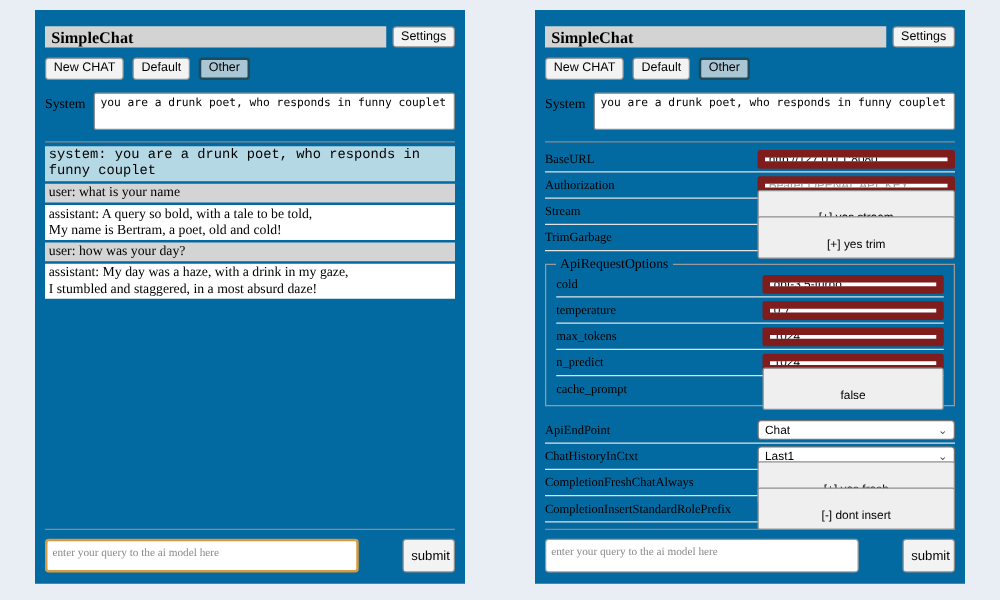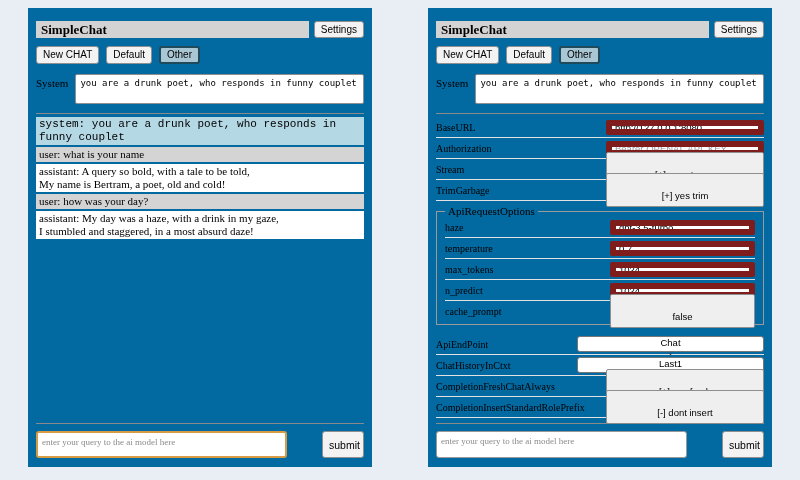--- a/index.html
+++ b/index.html
@@ -73,24 +73,24 @@
     width:158px; height:15px; border:6px solid #7f1d1d; border-radius:2px;
     font-family:"Liberation Sans", sans-serif; font-size:9.5px;
     padding:0 3px; box-sizing:border-box;
   }
   .sinput::placeholder { color:#9a9a9a; }
   .sbtn {
     width:158px; height:15px; font-size:9.5px; border:1px solid #8f8f8f;
     border-radius:2px; background:#efefef; padding:16px;
   }
   .ssel {
-    width:187px; height:16px; border:1px solid #767676; border-radius:3px;
+    width:158px; height:16px; border:1px solid #767676; border-radius:3px;
     background:#fff; font-family:"Liberation Sans", sans-serif; font-size:9.5px;
     display:flex; align-items:center; justify-content:space-between;
-    padding:0 5px; box-sizing:border-box; cursor:default;flex-direction:column;
+    padding:0 5px; box-sizing:border-box; cursor:default;
   }
   .chev { font-size:9px; color:#444; line-height:8px; }
   fieldset.aro {
     margin:4px 0 9px; border:1px solid #9a9a9a; padding:0 8px 3px;
   }
   fieldset.aro legend { font-size:11px; padding:0 3px; }
   fieldset.aro .srow:last-child { border-bottom:none; }
   fieldset.aro .sinput, fieldset.aro .sbtn { width:145px; }
 </style>
 </head>
@@ -159,21 +159,21 @@
       <button class="sbtn">[+] yes stream</button>
     </div>
     <div class="srow">
       <span class="slabel">TrimGarbage</span>
       <button class="sbtn">[+] yes trim</button>
     </div>
 
     <fieldset class="aro">
       <legend>ApiRequestOptions</legend>
       <div class="srow">
-        <span class="slabel">haze</span>
+        <span class="slabel">cold</span>
         <input class="sinput" value="gpt-3.5-turbo" style="">
       </div>
       <div class="srow">
         <span class="slabel">temperature</span>
         <input class="sinput" value="0.7" style="">
       </div>
       <div class="srow">
         <span class="slabel">max_tokens</span>
         <input class="sinput" value="1024" style="">
       </div>

